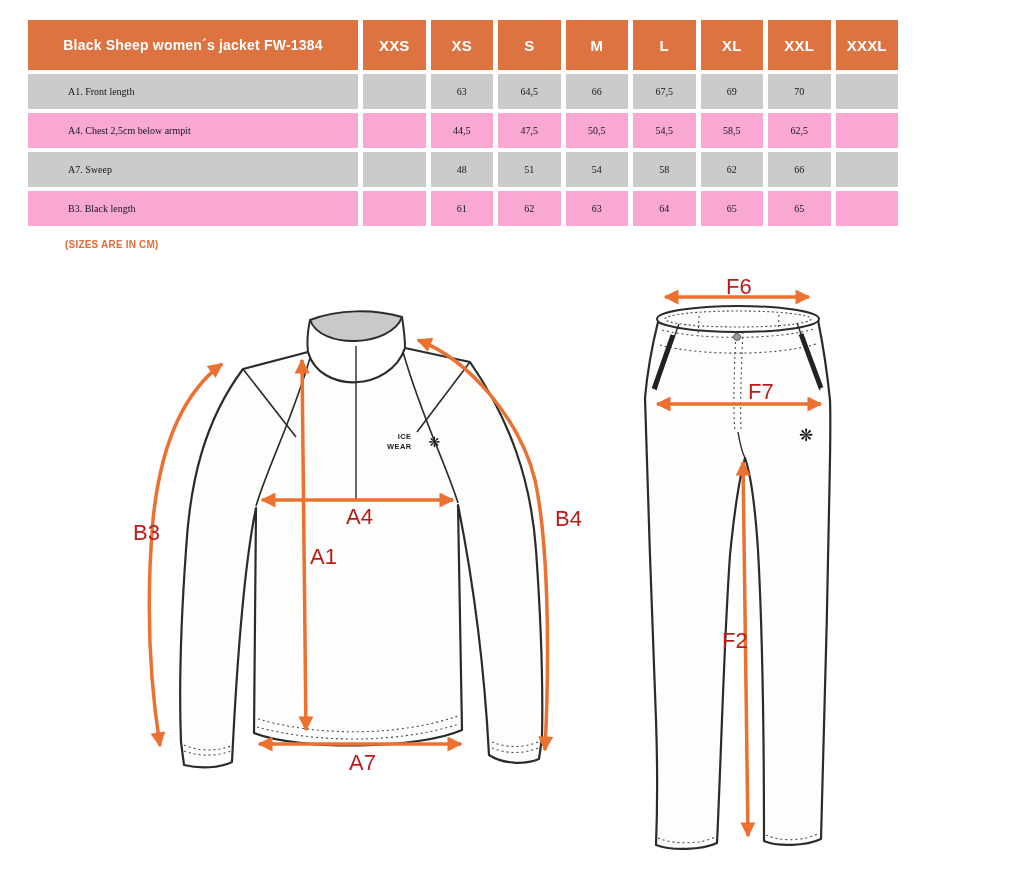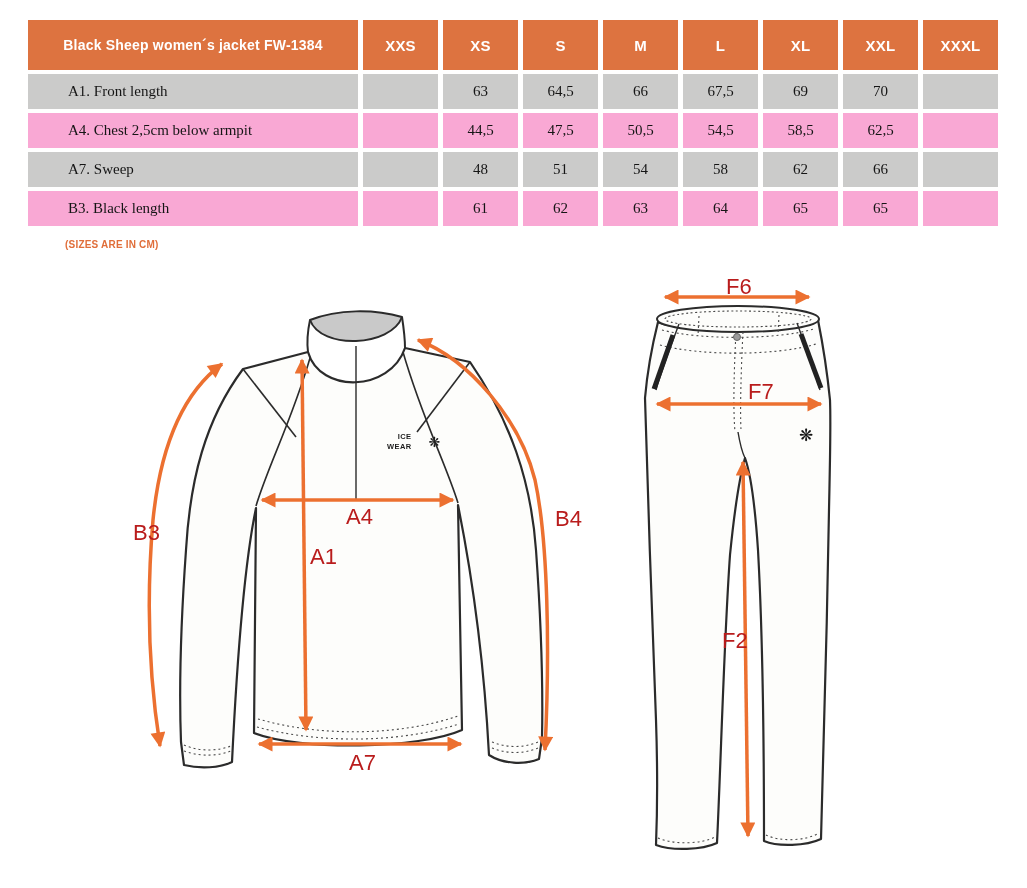--- a/index.html
+++ b/index.html
@@ -2,28 +2,28 @@
 <html><head>
 <meta charset="utf-8">
 <style>
   html,body{margin:0;padding:0;}
   body{
     width:1027px;height:888px;background:#ffffff;position:relative;overflow:hidden;
     font-family:"Liberation Sans",sans-serif;
   }
   
   .tbl{
-    position:absolute;left:28px;top:20px;width:970px;
+    position:absolute;left:28px;top:20px;width:870px;
     display:grid;grid-template-columns:330px repeat(8,1fr);
     column-gap:5px;row-gap:4px;
   }
   .cell{display:flex;align-items:center;justify-content:center;box-sizing:border-box;}
   .h{background:#DD7340;color:#ffffff;font-weight:bold;font-size:15px;height:50px;letter-spacing:.2px;}
   .h-title{font-size:14px;}
-  .r{height:35px;font-family:"Liberation Serif",serif;font-size:15px;color:#151515;}
+  .r{height:35px;font-family:"Liberation Serif",serif;font-size:10px;color:#151515;}
   .r.lab{justify-content:flex-start;padding-left:40px;}
   .bg-d{background:#CBCBCA;}
   .bg-l{background:#f9a8d4;}
   
   .note{position:absolute;left:65px;top:239px;color:#E06E3A;font-size:10px;font-weight:bold;letter-spacing:.2px;}
   
   .dlabel{position:absolute;color:#b91c1c;font-size:22px;line-height:1;}
   .logo{position:absolute;left:387px;top:432px;display:flex;align-items:center;gap:17px;color:#1c1c1c;}
   .logo-txt{display:flex;flex-direction:column;align-items:flex-end;font-size:7.5px;font-weight:bold;line-height:1.3;letter-spacing:.4px;}
   .logo-flake{font-size:14px;line-height:1;}

